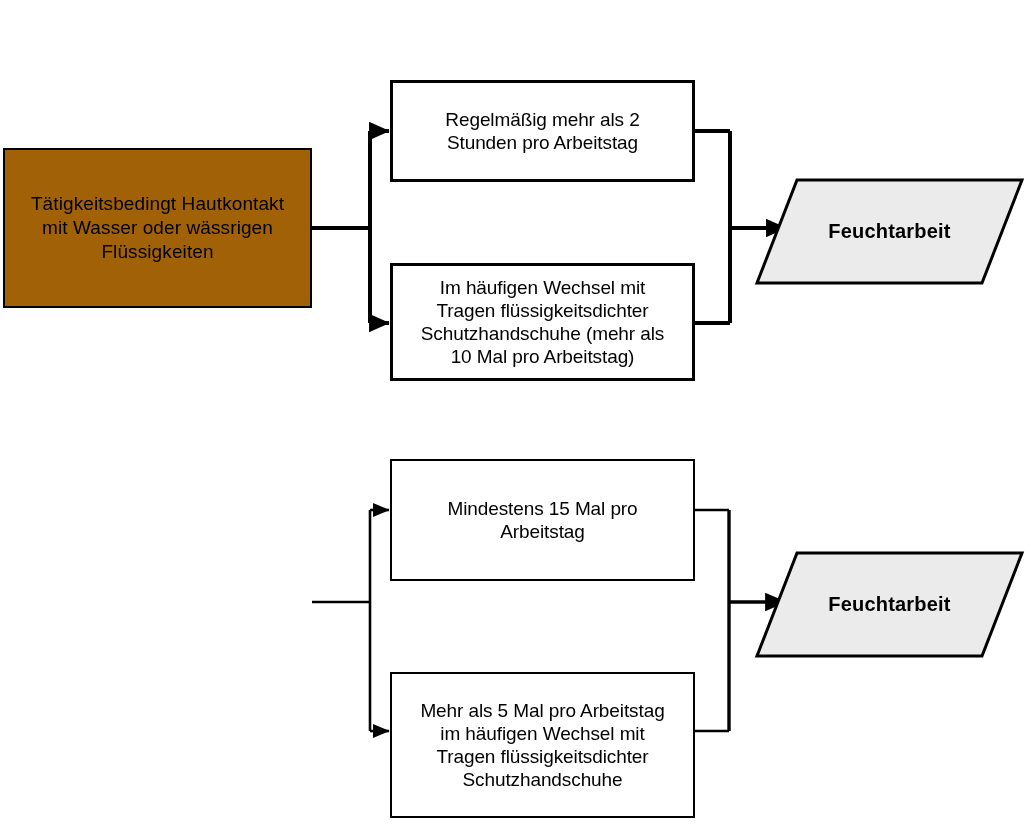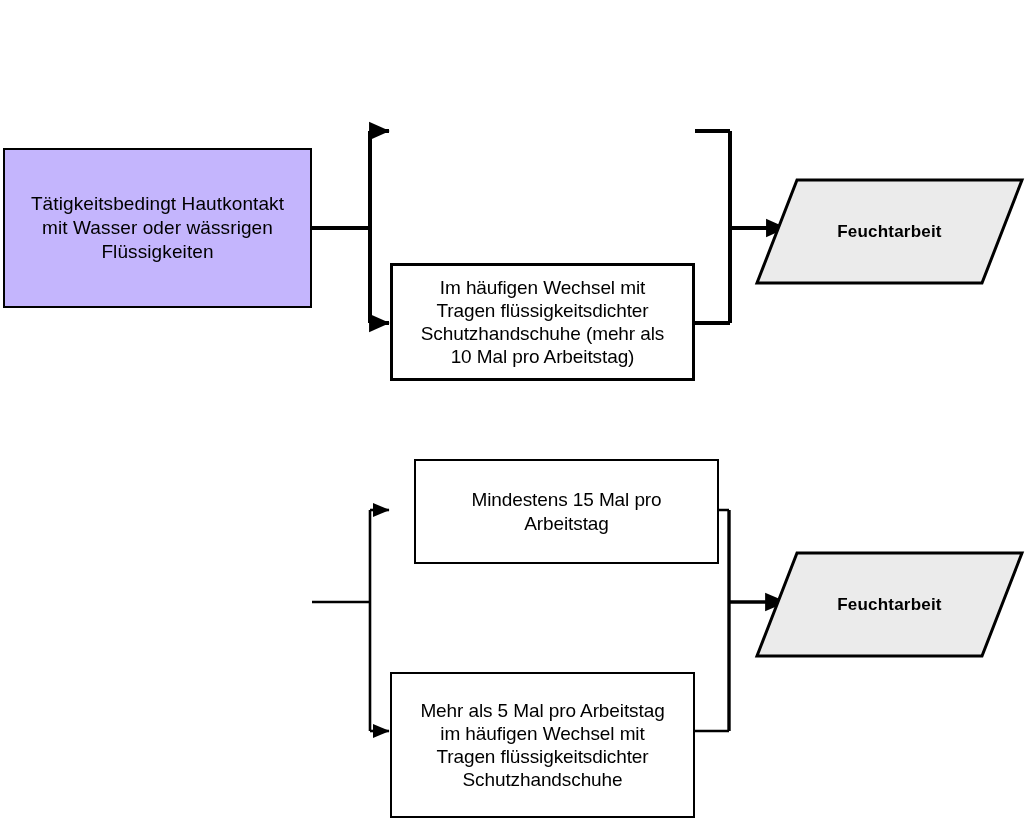--- a/index.html
+++ b/index.html
@@ -33,21 +33,21 @@
     position: absolute;
     box-sizing: border-box;
     display: flex;
     align-items: center;
     justify-content: center;
     text-align: center;
   }
 
   
   .src-box {
-    background: #c4b5fd;
+    background: #a16207;
     border: 2px solid #000000;
   }
   .src-box .node-label {
     font-size: 19px;
     line-height: 1.28;
     font-weight: 400;
     letter-spacing: 0.1px;
     padding: 0 10px;
   }
 
@@ -73,21 +73,21 @@
   }
   .result-node .result-label {
     position: absolute;
     left: 0;
     top: 0;
     width: 100%;
     height: 100%;
     display: flex;
     align-items: center;
     justify-content: center;
-    font-size: 17px;
+    font-size: 20px;
     font-weight: 700;
     letter-spacing: 0.2px;
     pointer-events: none;
   }
 
   .node-label {
     white-space: pre-line;
     display: block;
   }
 </style>
@@ -139,34 +139,38 @@
     <polygon points="797,180 1022,180 982,283 757,283" fill="#ebebeb" stroke="#000000" stroke-width="3"></polygon>
     <polygon points="797,553 1022,553 982,656 757,656" fill="#ebebeb" stroke="#000000" stroke-width="3"></polygon>
   </svg>
 
   <div class="node src-box" style="left:3px; top:148px; width:309px; height:160px;">
     <span class="node-label">Tätigkeitsbedingt Hautkontakt
 mit Wasser oder wässrigen
 Flüssigkeiten</span>
   </div>
 
+  <div class="node cond-box thick" style="left:390px; top:80px; width:305px; height:102px;">
+    <span class="node-label">Regelmäßig mehr als 2
+Stunden pro Arbeitstag</span>
+  </div>
 
   <div class="node cond-box thick" style="left:390px; top:263px; width:305px; height:118px;">
     <span class="node-label">Im häufigen Wechsel mit
 Tragen flüssigkeitsdichter
 Schutzhandschuhe (mehr als
 10 Mal pro Arbeitstag)</span>
   </div>
 
   <div class="result-node" style="left:757px; top:180px; width:265px; height:103px;">
     <span class="result-label">Feuchtarbeit</span>
   </div>
 
 
-  <div class="node cond-box" style="left:390px; top:459px; width:305px; height:105px;margin-left:24px;">
+  <div class="node cond-box" style="left:390px; top:459px; width:305px; height:122px;">
     <span class="node-label">Mindestens 15 Mal pro
 Arbeitstag</span>
   </div>
 
   <div class="node cond-box" style="left:390px; top:672px; width:305px; height:146px;">
     <span class="node-label">Mehr als 5 Mal pro Arbeitstag
 im häufigen Wechsel mit
 Tragen flüssigkeitsdichter
 Schutzhandschuhe</span>
   </div>

